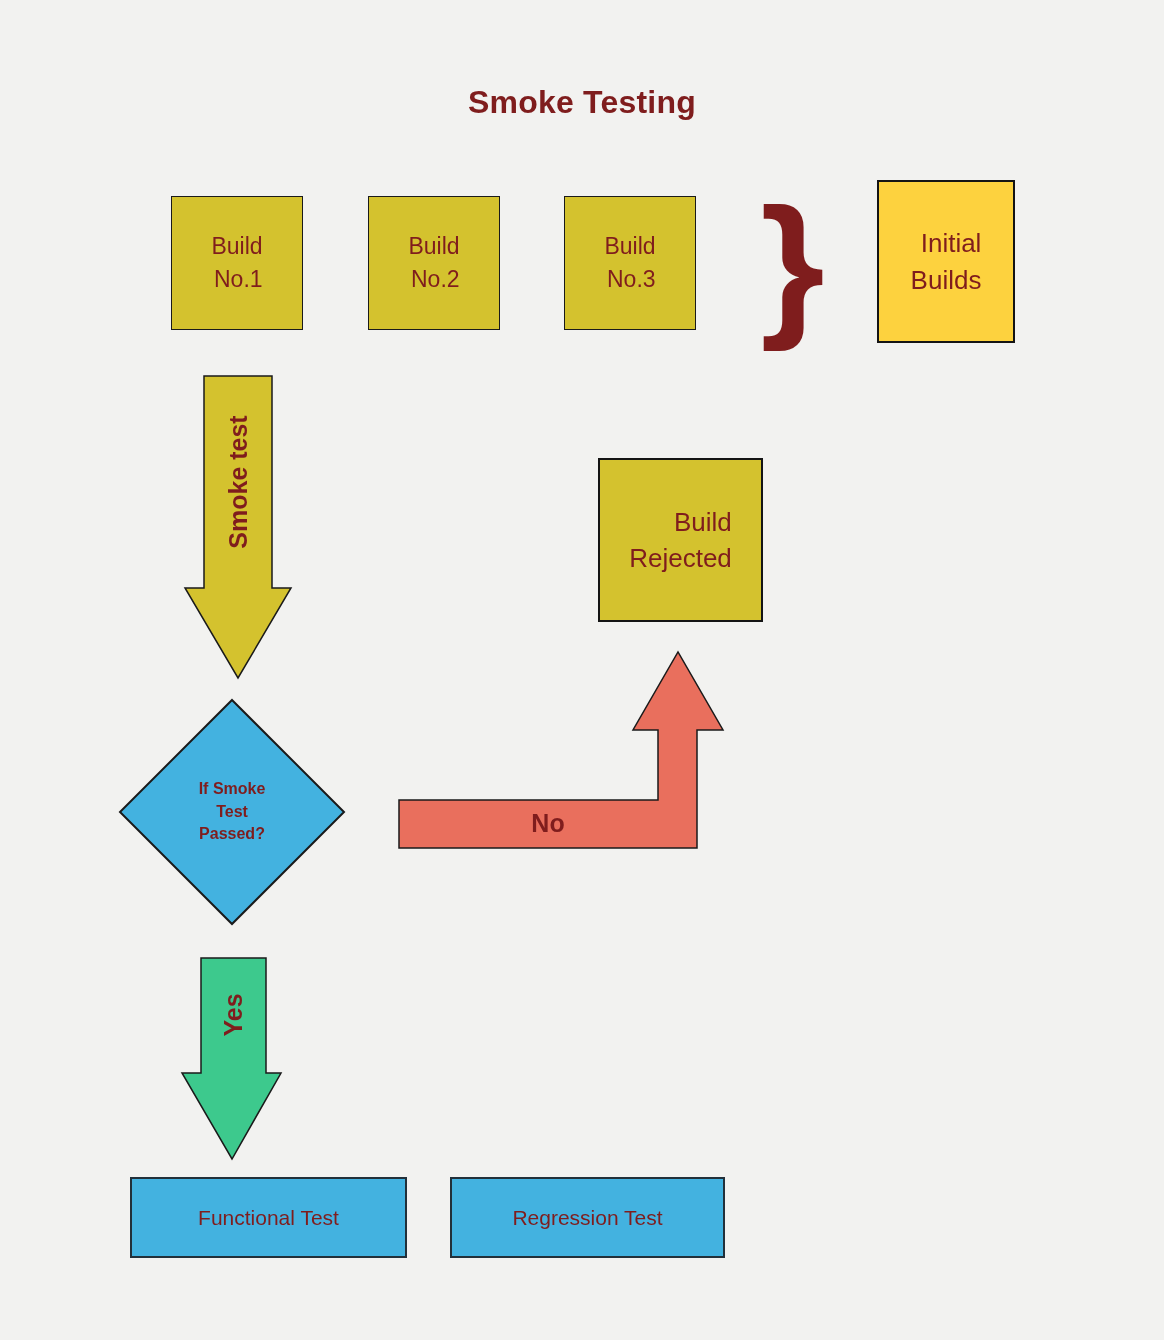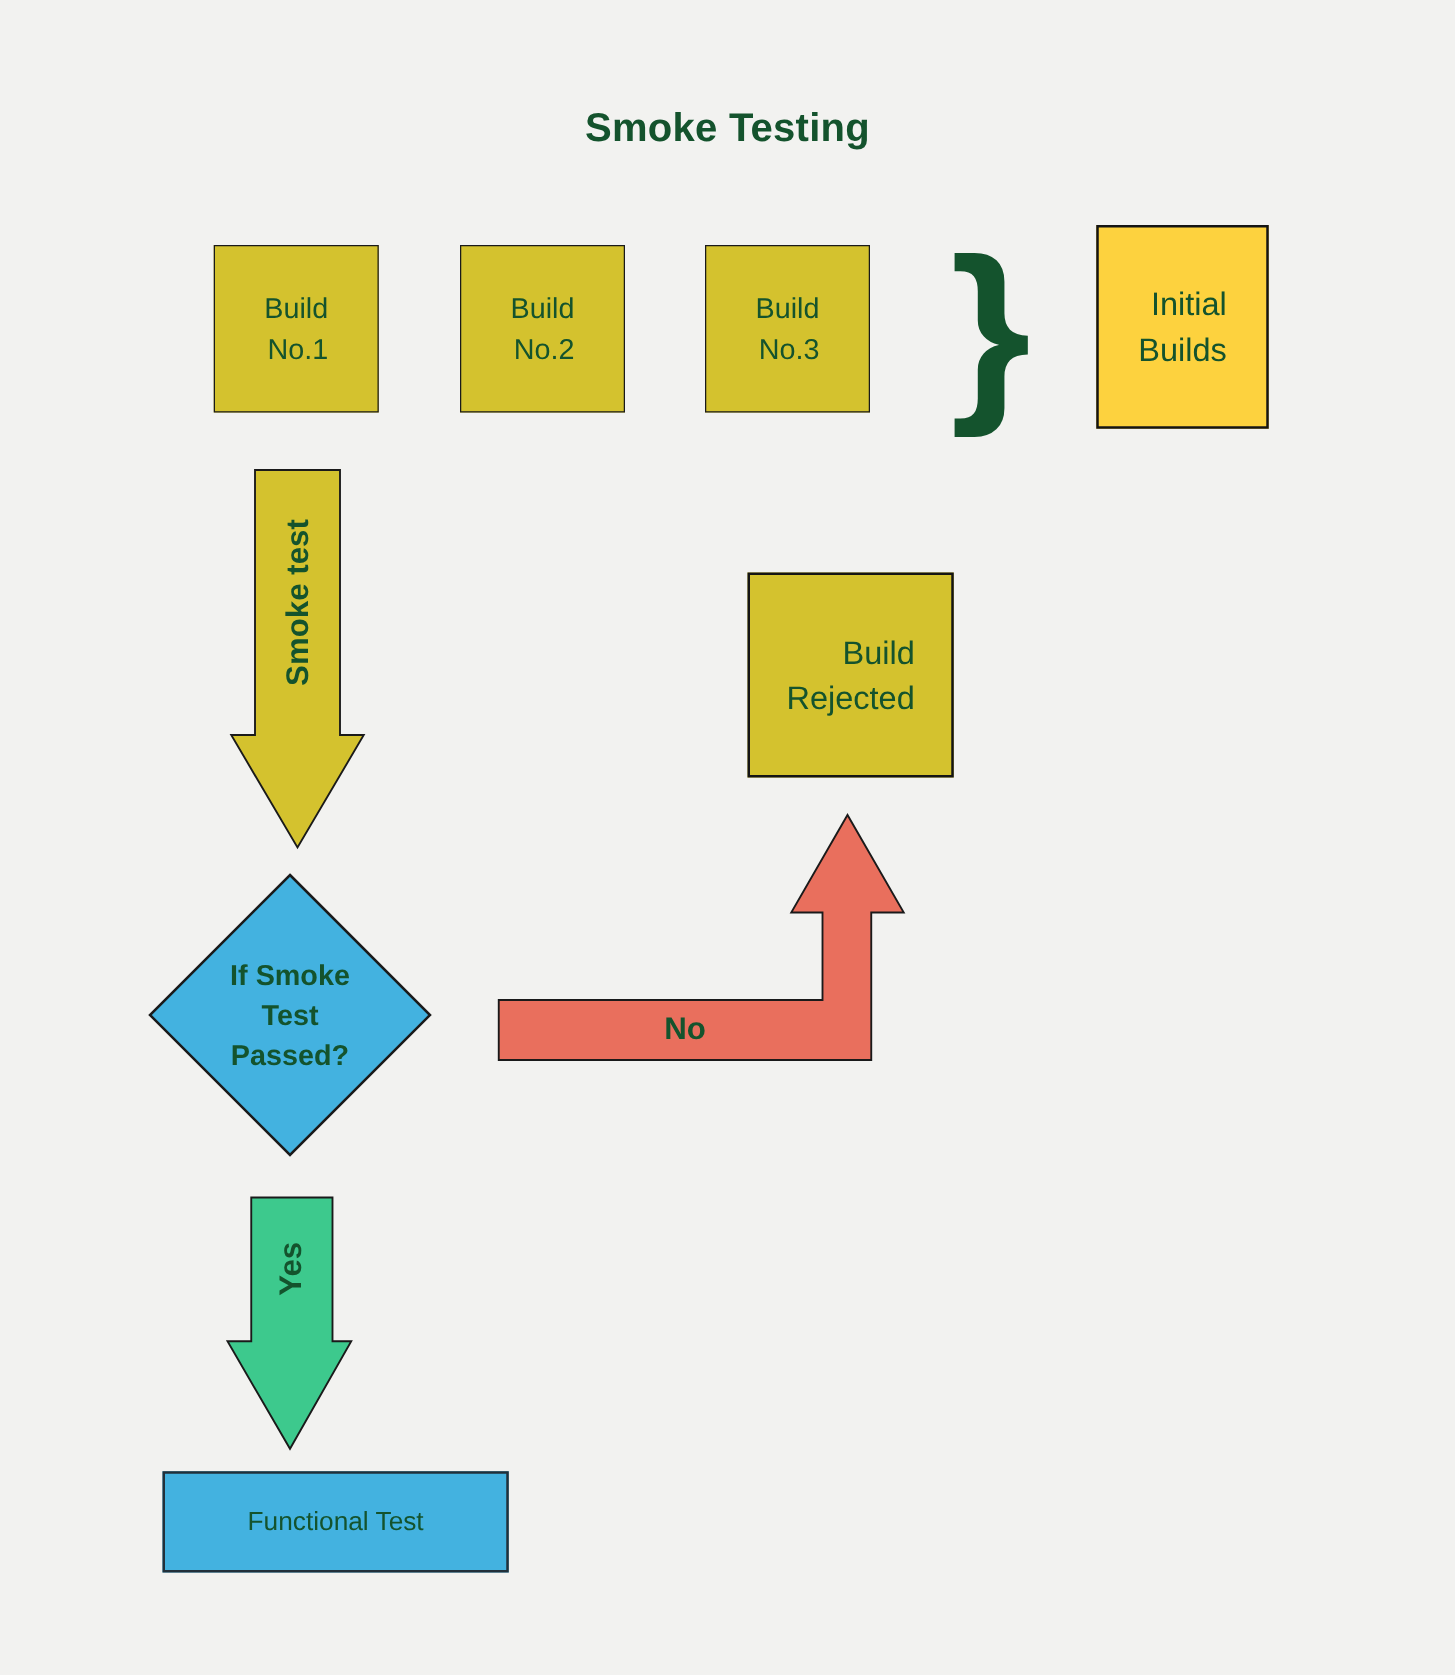--- a/index.html
+++ b/index.html
@@ -69,42 +69,42 @@
     position: absolute;
     left: 132px;
     top: 764px;
     width: 200px;
     height: 96px;
     display: flex;
     align-items: center;
     justify-content: center;
     text-align: center;
     font-weight: bold;
-    font-size: 23px;
+    font-size: 16px;
     line-height: 1.4;
     white-space: pre-line;
   }
   .brace {
     position: absolute;
     left: 745px;
     top: 172px;
     width: 95px;
     height: 182px;
     display: flex;
     align-items: center;
     justify-content: center;
     font-size: 158px;
     font-weight: bold;
     transform: scaleX(1.05);
   }
 </style>
 </head>
 <body>
 
-<div id="canvas" style="background-color: rgb(242, 242, 240); color: #14532d;">
+<div id="canvas" style="background-color: rgb(242, 242, 240); color: #7f1d1d;">
 
   <svg id="shapes" viewBox="0 0 1164 1340" xmlns="http://www.w3.org/2000/svg">
 
     <polygon stroke="#1a1a1a" stroke-width="1.5" points="204,376 272,376 272,588 291,588 238,678 185,588 204,588" fill="#d4c22e"></polygon>
 
     <polygon stroke="#1a1a1a" stroke-width="2" points="232,700 344,812 232,924 120,812" fill="#43b2e0"></polygon>
 
     <polygon stroke="#1a1a1a" stroke-width="1.5" points="399,800 658,800 658,730 633,730 678,652 723,730 697,730 697,848 399,848" fill="#e96f5d"></polygon>
 
     <polygon stroke="#1a1a1a" stroke-width="1.5" points="201,958 266,958 266,1073 281,1073 232,1159 182,1073 201,1073" fill="#3dc98d"></polygon>
@@ -143,14 +143,17 @@
 Test
 Passed?</div>
 
   <div class="arrow-label" style="left:488px; top:807px; width:120px;">No</div>
 
   <div class="arrow-label rot" style="left:173px; top:999px; width:120px;">Yes</div>
 
   <div class="node bottombox" style="left: 130px; top: 1177px; width: 277px; height: 81px; background-color: rgb(67, 178, 224);">
     <span>Functional Test</span>
   </div>
+  <div class="node bottombox" style="left: 450px; top: 1177px; width: 275px; height: 81px; background-color: rgb(67, 178, 224);">
+    <span>Regression Test</span>
+  </div>
 
 </div>
 
 </body></html>

